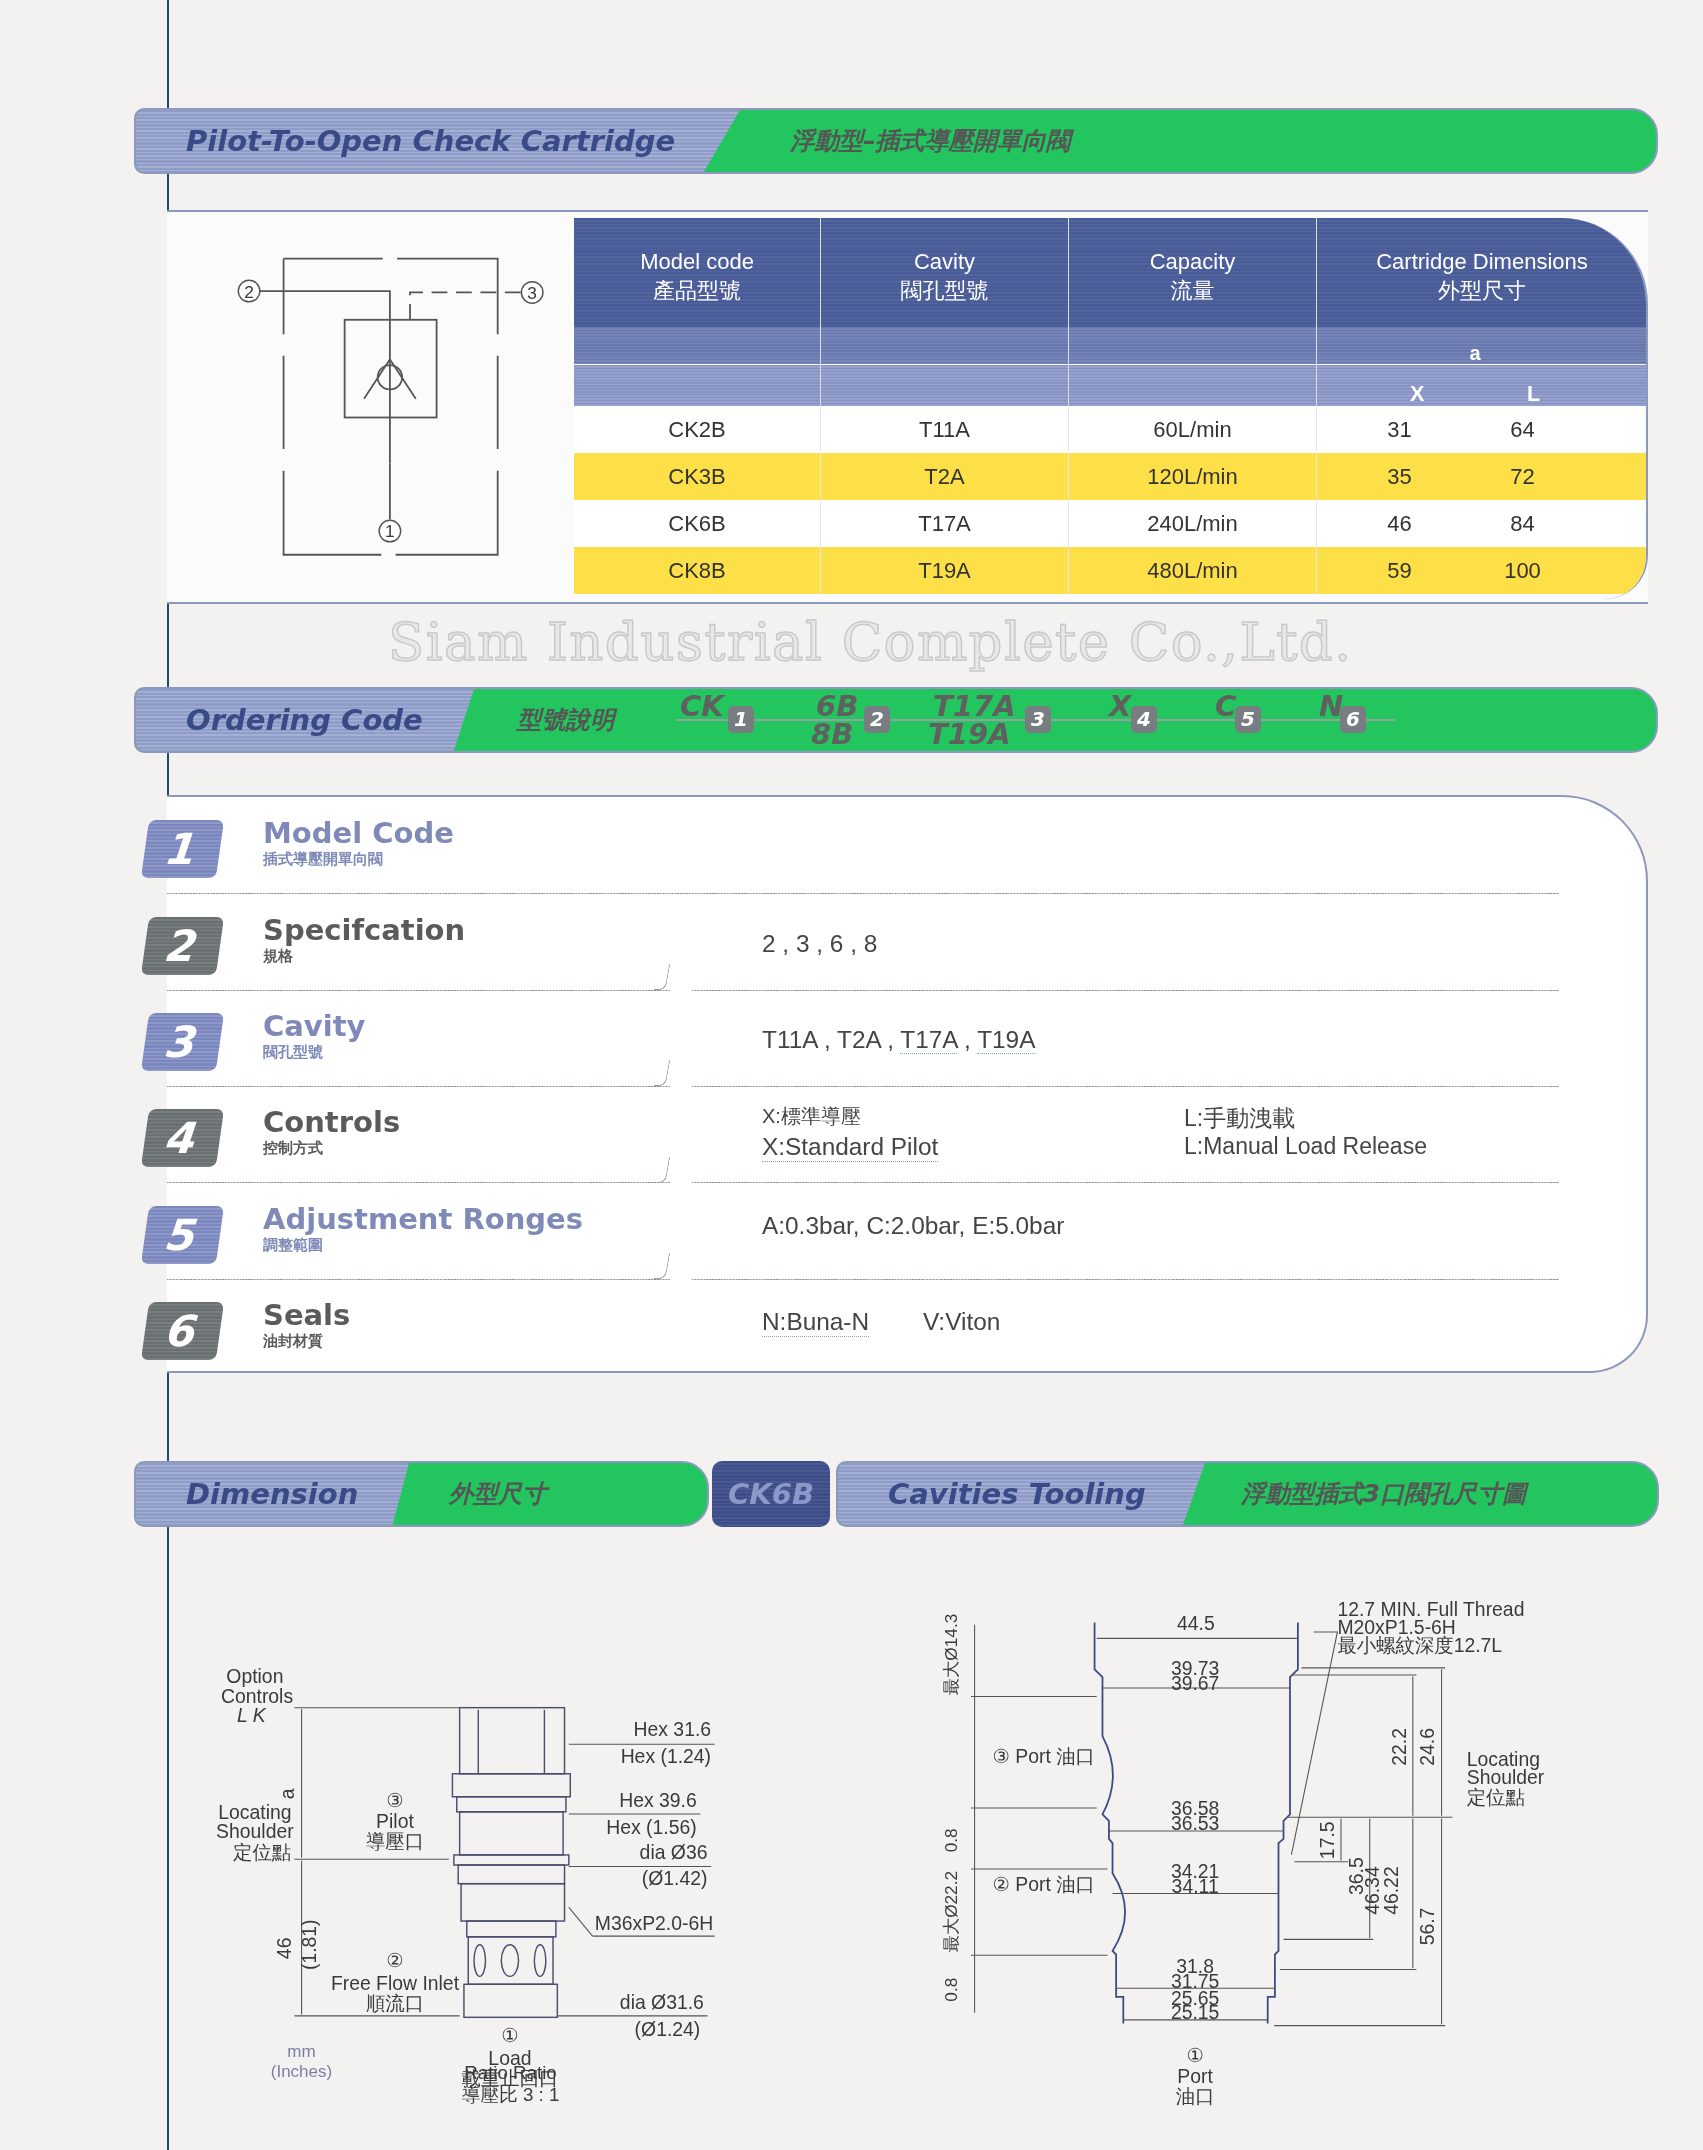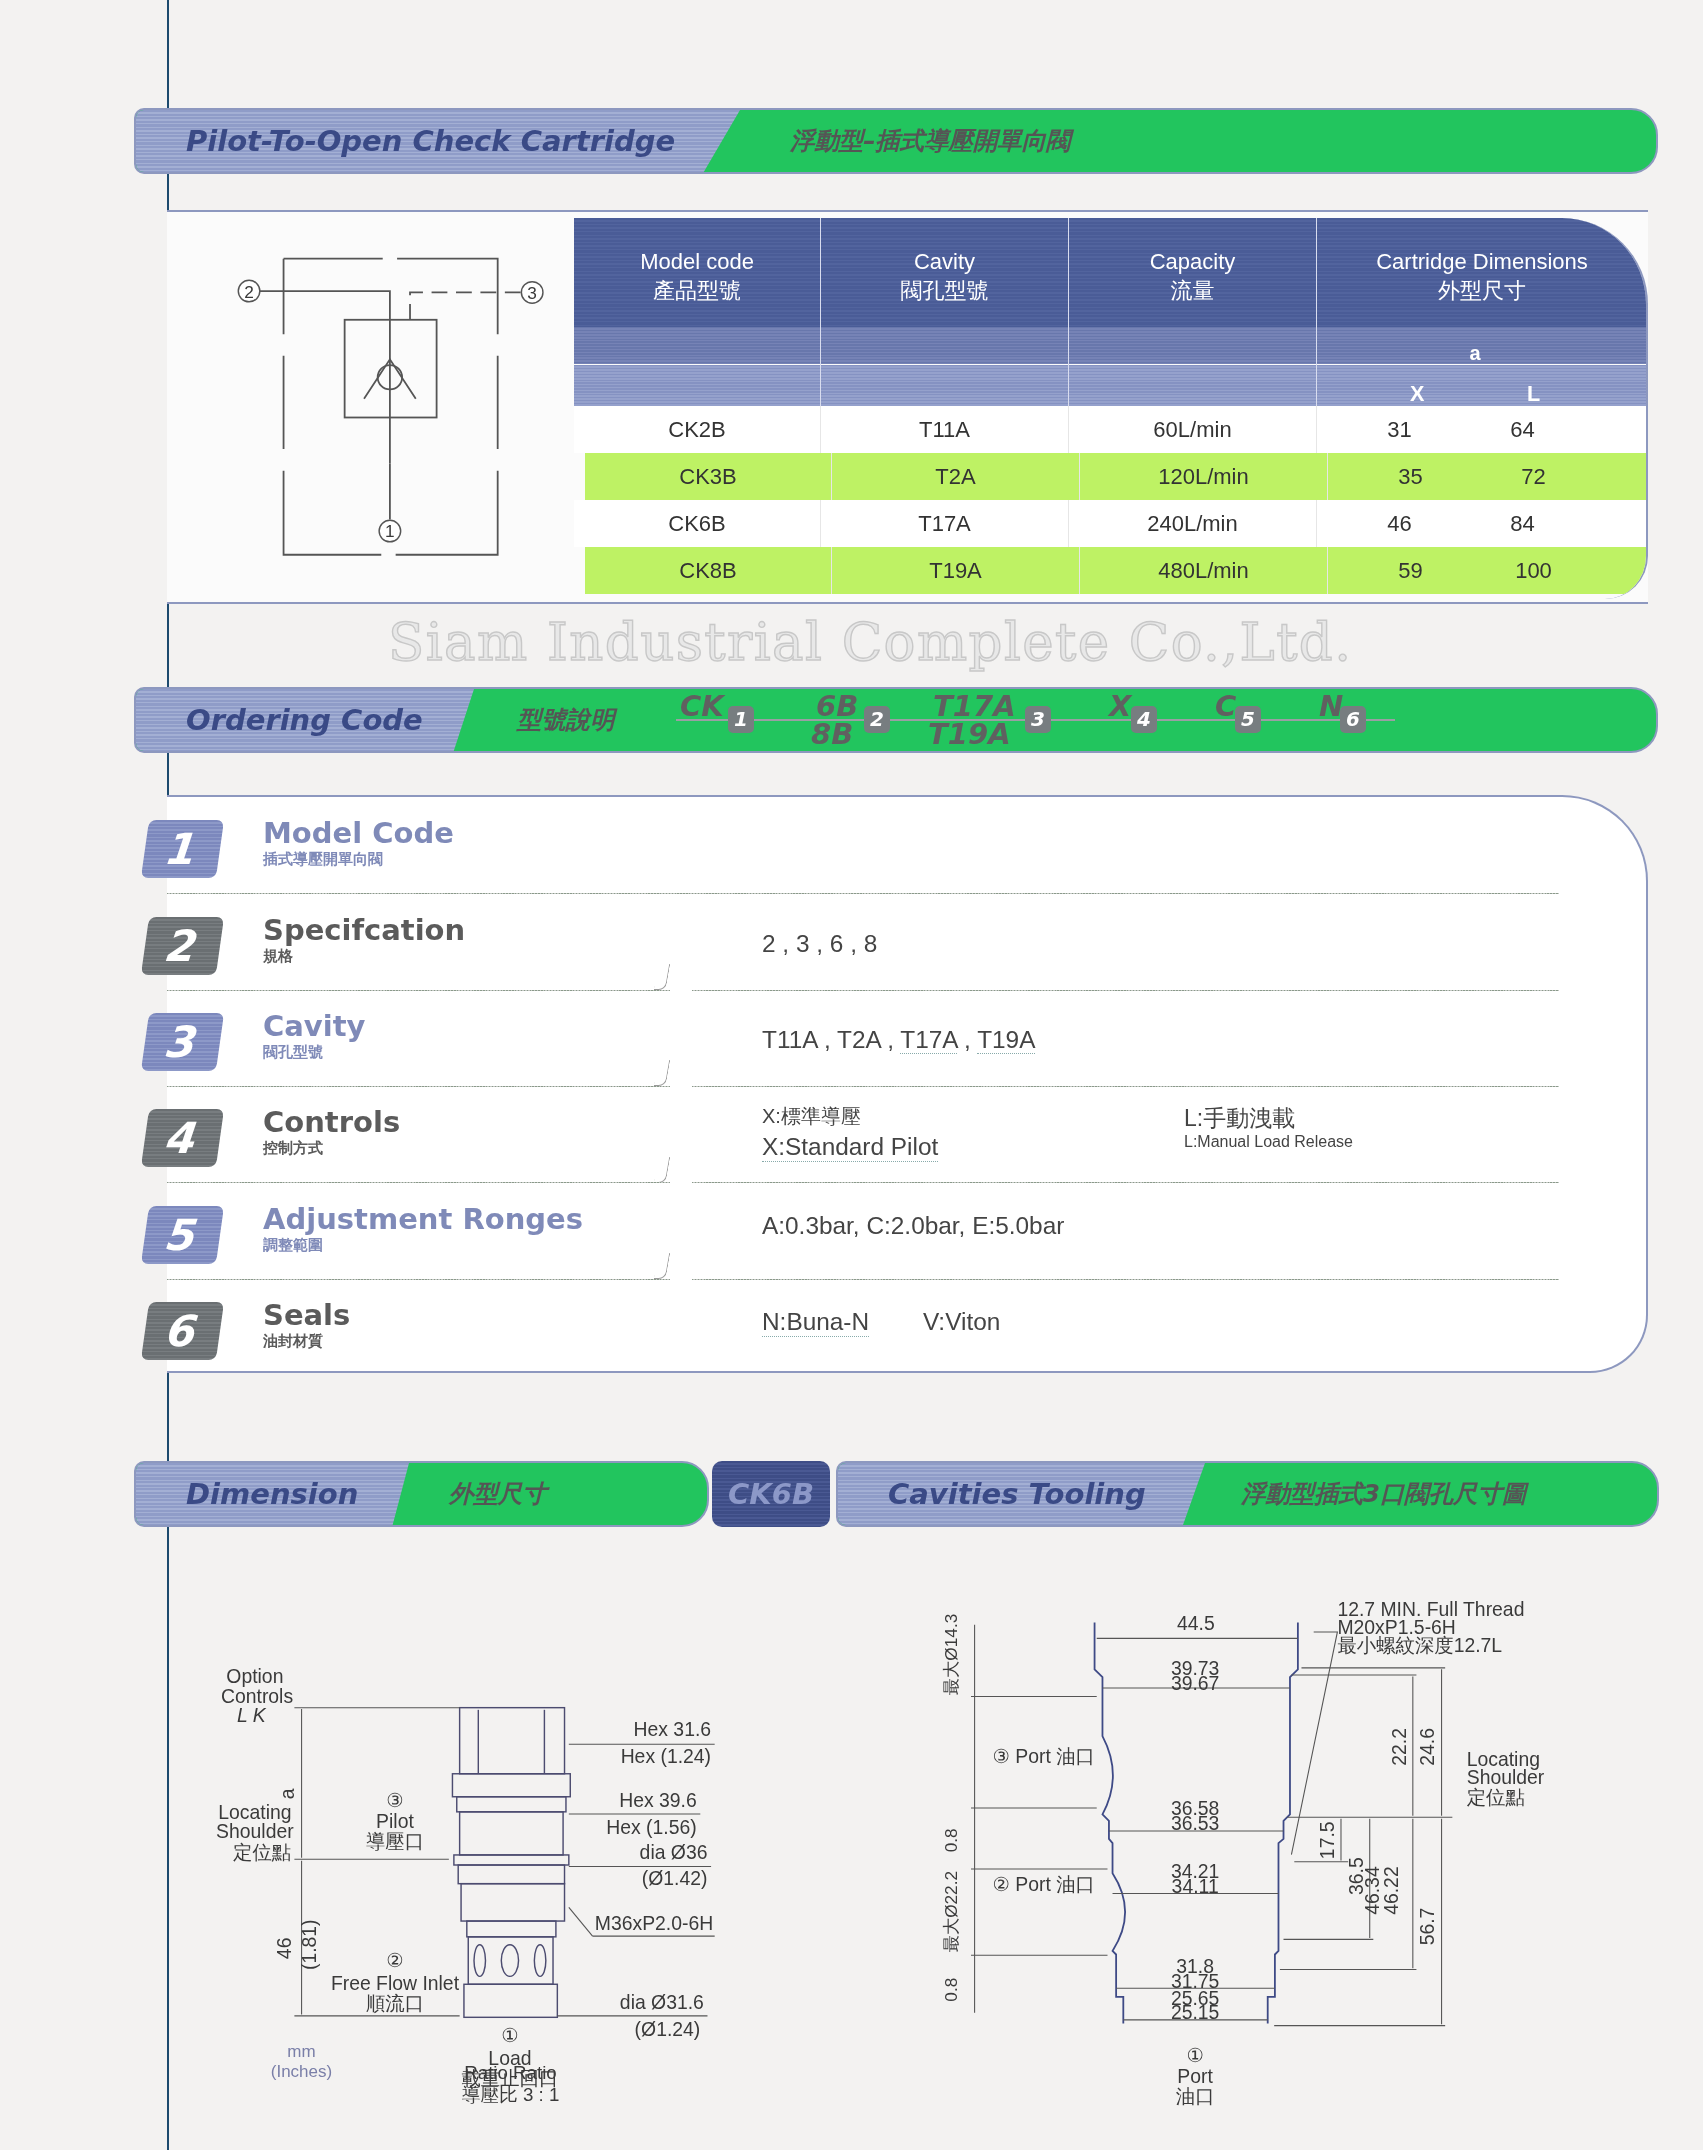--- a/index.html
+++ b/index.html
@@ -57,21 +57,21 @@
     background: repeating-linear-gradient(180deg, #6877ac 0 1.4px, #7683b6 1.4px 2.9px); }
   .th-low { position: absolute; left: 0; top: 147px; right: 0; height: 42px;
     background: repeating-linear-gradient(180deg, #8592c2 0 1.4px, #95a1cc 1.4px 2.9px); }
   .th-cell { position: absolute; top: 0; height: 188px; border-right: 1.4px solid #d9ddef; }
   .th-cell:last-child { border-right: none; }
   .th-label { position: absolute; left: 0; right: 0; top: 29px; text-align: center; color: #fff; font-size: 22px; line-height: 29px; }
   .th-sub-a { position: absolute; left: 0; right: 0; top: 124px; text-align: center; color: #fff; font-weight: bold; font-size: 20px; }
   .th-sub-x, .th-sub-l { position: absolute; top: 163px; color: #fff; font-weight: bold; font-size: 21.6px; }
   .tbody { position: absolute; left: 0; right: 0; top: 188px; }
   .trow { position: relative; height: 47px; font-size: 22px; color: #333; }
-  .trow.alt { background: #bef264; margin-left: 11px; }
+  .trow.alt { background: #fde047; }
   .trow.plain { background: #ffffff; }
   .tcell { position: absolute; top: 0; height: 47px; line-height: 47px; text-align: center; border-right: 1.4px solid #e6e6e6; }
   .tcell.last { border-right: none; }
 
   .watermark {
     position: absolute; left: 388px; top: 611px; width: 1007px; height: 65px;
     font-family: "DejaVu Serif", serif; font-size: 53px; color: #e8e8e8;
     -webkit-text-stroke: 1.4px #c8c8c8; letter-spacing: 1.4px; white-space: nowrap;
   }
 
@@ -94,21 +94,21 @@
     display: flex; align-items: center; justify-content: center;
     font-family: "DejaVu Sans", sans-serif; font-weight: bold; font-style: italic; font-size: 43px; color: #fff;
   }
   .num-badge.blue { background: repeating-linear-gradient(180deg, #7c88bd 0 2.2px, #8d99c8 2.2px 3.6px); }
   .num-badge.gray { background: repeating-linear-gradient(180deg, #6a6f72 0 2.2px, #787d80 2.2px 3.6px); }
   .o-title { position: absolute; left: 96px; top: 11.5px; font-family: "DejaVu Sans", sans-serif; font-weight: bold; font-size: 29px; }
   .o-sub { position: absolute; left: 96px; top: 46px; font-size: 15px; font-weight: bold; }
   .o-title.blue, .o-sub.blue { color: #7f8ab8; }
   .o-title.gray, .o-sub.gray { color: #5b5b5b; }
   .o-value { position: absolute; left: 595px; font-size: 24.4px; color: #444; white-space: nowrap; }
-  .o-value2 { position: absolute; left: 1017px; font-size: 16px; color: #444; white-space: nowrap; }
+  .o-value2 { position: absolute; left: 1017px; font-size: 23px; color: #444; white-space: nowrap; }
   .ul { border-bottom: 1.4px dotted #8aa; }
   .sep-left { position: absolute; left: 0; width: 503px; height: 1.4px; background: repeating-linear-gradient(90deg, #8a9a8a 0 1.4px, #c4c8c4 1.4px 2.9px); }
   .sep-right { position: absolute; left: 525px; width: 867px; height: 1.4px; background: repeating-linear-gradient(90deg, #8a9a8a 0 1.4px, #c4c8c4 1.4px 2.9px); }
   .sep-full { position: absolute; left: 0; width: 1392px; height: 1.4px; background: repeating-linear-gradient(90deg, #8a9a8a 0 1.4px, #c4c8c4 1.4px 2.9px); }
   .hook { position: absolute; width: 11.5px; height: 26px; border-right: 1.4px solid #999; border-bottom: 1.4px solid #999; border-radius: 0 0 7.2px 0; transform: skewX(-10deg); }
 
   .ck6b-tag {
     position: absolute; left: 712px; top: 1461px; width: 118px; height: 66px; border-radius: 10px;
     background: repeating-linear-gradient(180deg, #3e4d86 0 2.2px, #4a5993 2.2px 3.6px);
     display: flex; align-items: center; justify-content: center;

